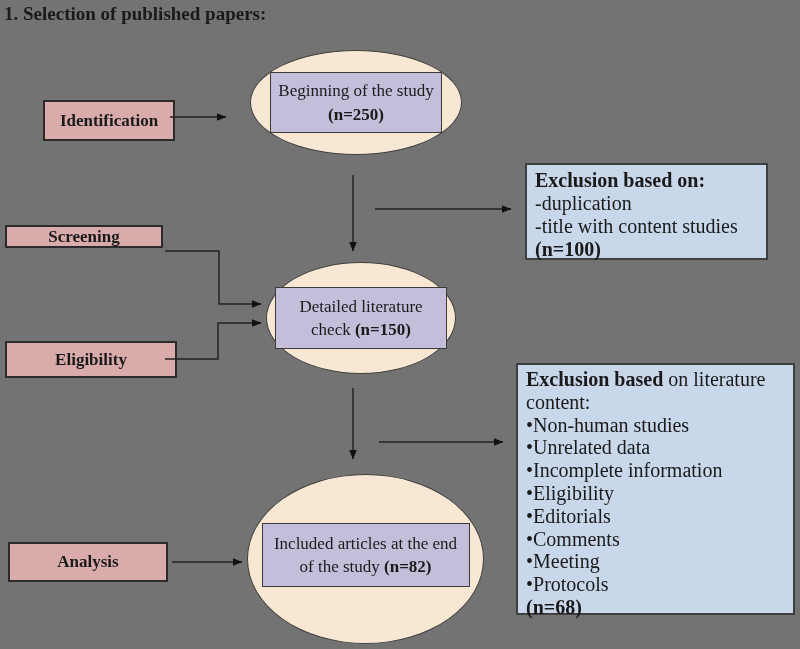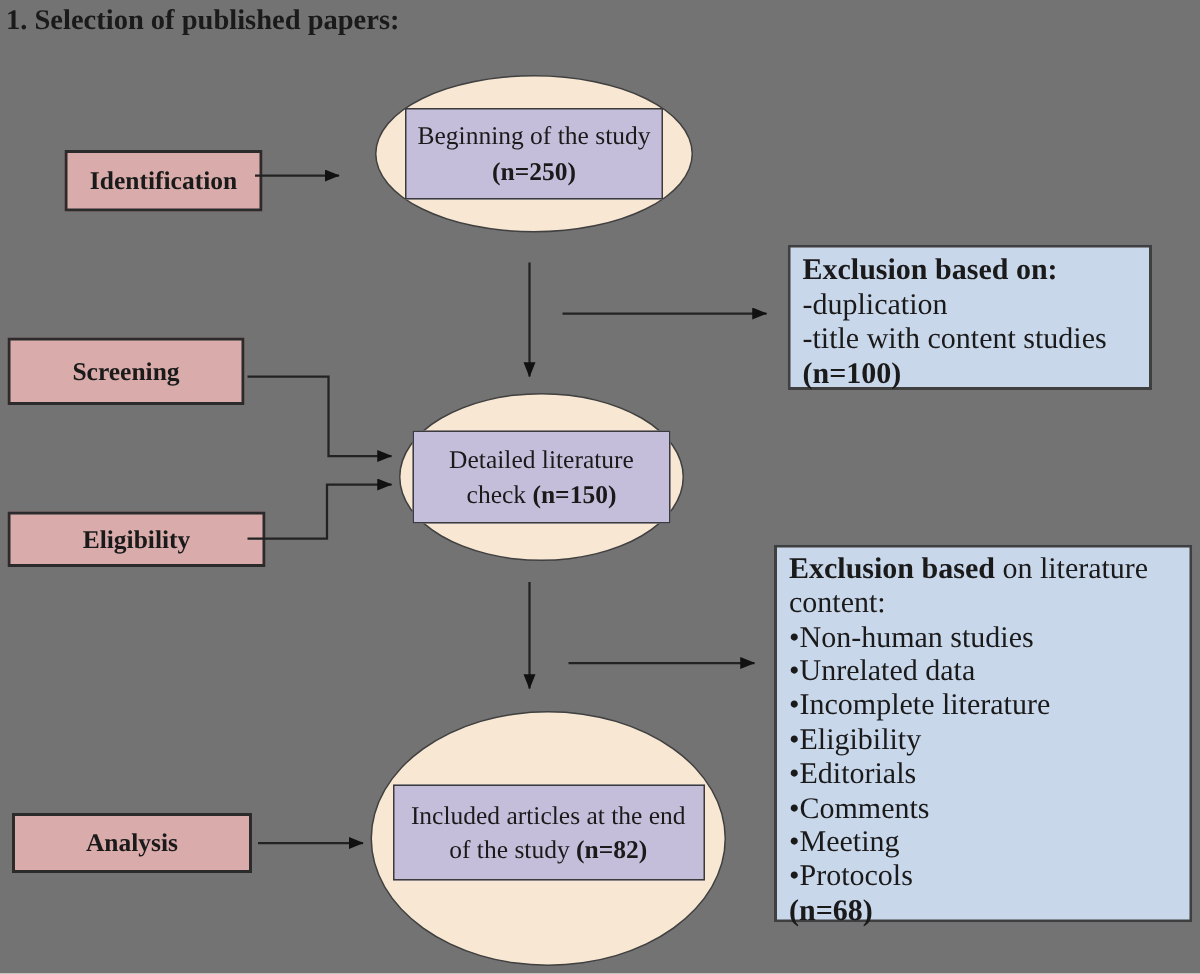--- a/index.html
+++ b/index.html
@@ -28,21 +28,21 @@
   }
   .stage{
     position:absolute;
     background:var(--stage-fill);
     border:2px solid var(--stage-border);
     display:flex;align-items:center;justify-content:center;
     font-size:17px;font-weight:bold;
     box-sizing:border-box;
   }
   #stage-identification{left:7px;top:100px;width:132px;height:41px;margin-left:36px;}
-  #stage-screening{left:5px;top:225px;width:158px;height:45px;}
+  #stage-screening{left:5px;top:225px;width:158px;height:23px;}
   #stage-eligibility{left:5px;top:341px;width:172px;height:37px;}
   #stage-analysis{left:8px;top:542px;width:160px;height:40px;}
   .node{
     position:absolute;
     display:flex;align-items:center;justify-content:center;
     box-sizing:border-box;
   }
   .node .ellipse{
     position:absolute;inset:0;
     background:var(--ellipse-fill);
@@ -131,21 +131,21 @@
     <div><b>Exclusion based on:</b></div>
     <div>-duplication</div>
     <div>-title with content studies</div>
     <div class="excl-count">(n=100)</div>
   </div>
 
   <div class="exclusion" id="exclusion-2">
     <div><b>Exclusion based</b><span> on literature content:</span></div>
     <div>•Non-human studies</div>
     <div>•Unrelated data</div>
-    <div>•Incomplete literature</div>
+    <div>•Incomplete information</div>
     <div>•Eligibility</div>
     <div>•Editorials</div>
     <div>•Comments</div>
     <div>•Meeting</div>
     <div>•Protocols</div>
     <div class="excl-count">(n=68)</div>
   </div>
 
   <svg id="arrows" viewBox="0 0 800 649" xmlns="http://www.w3.org/2000/svg">
     <defs>

